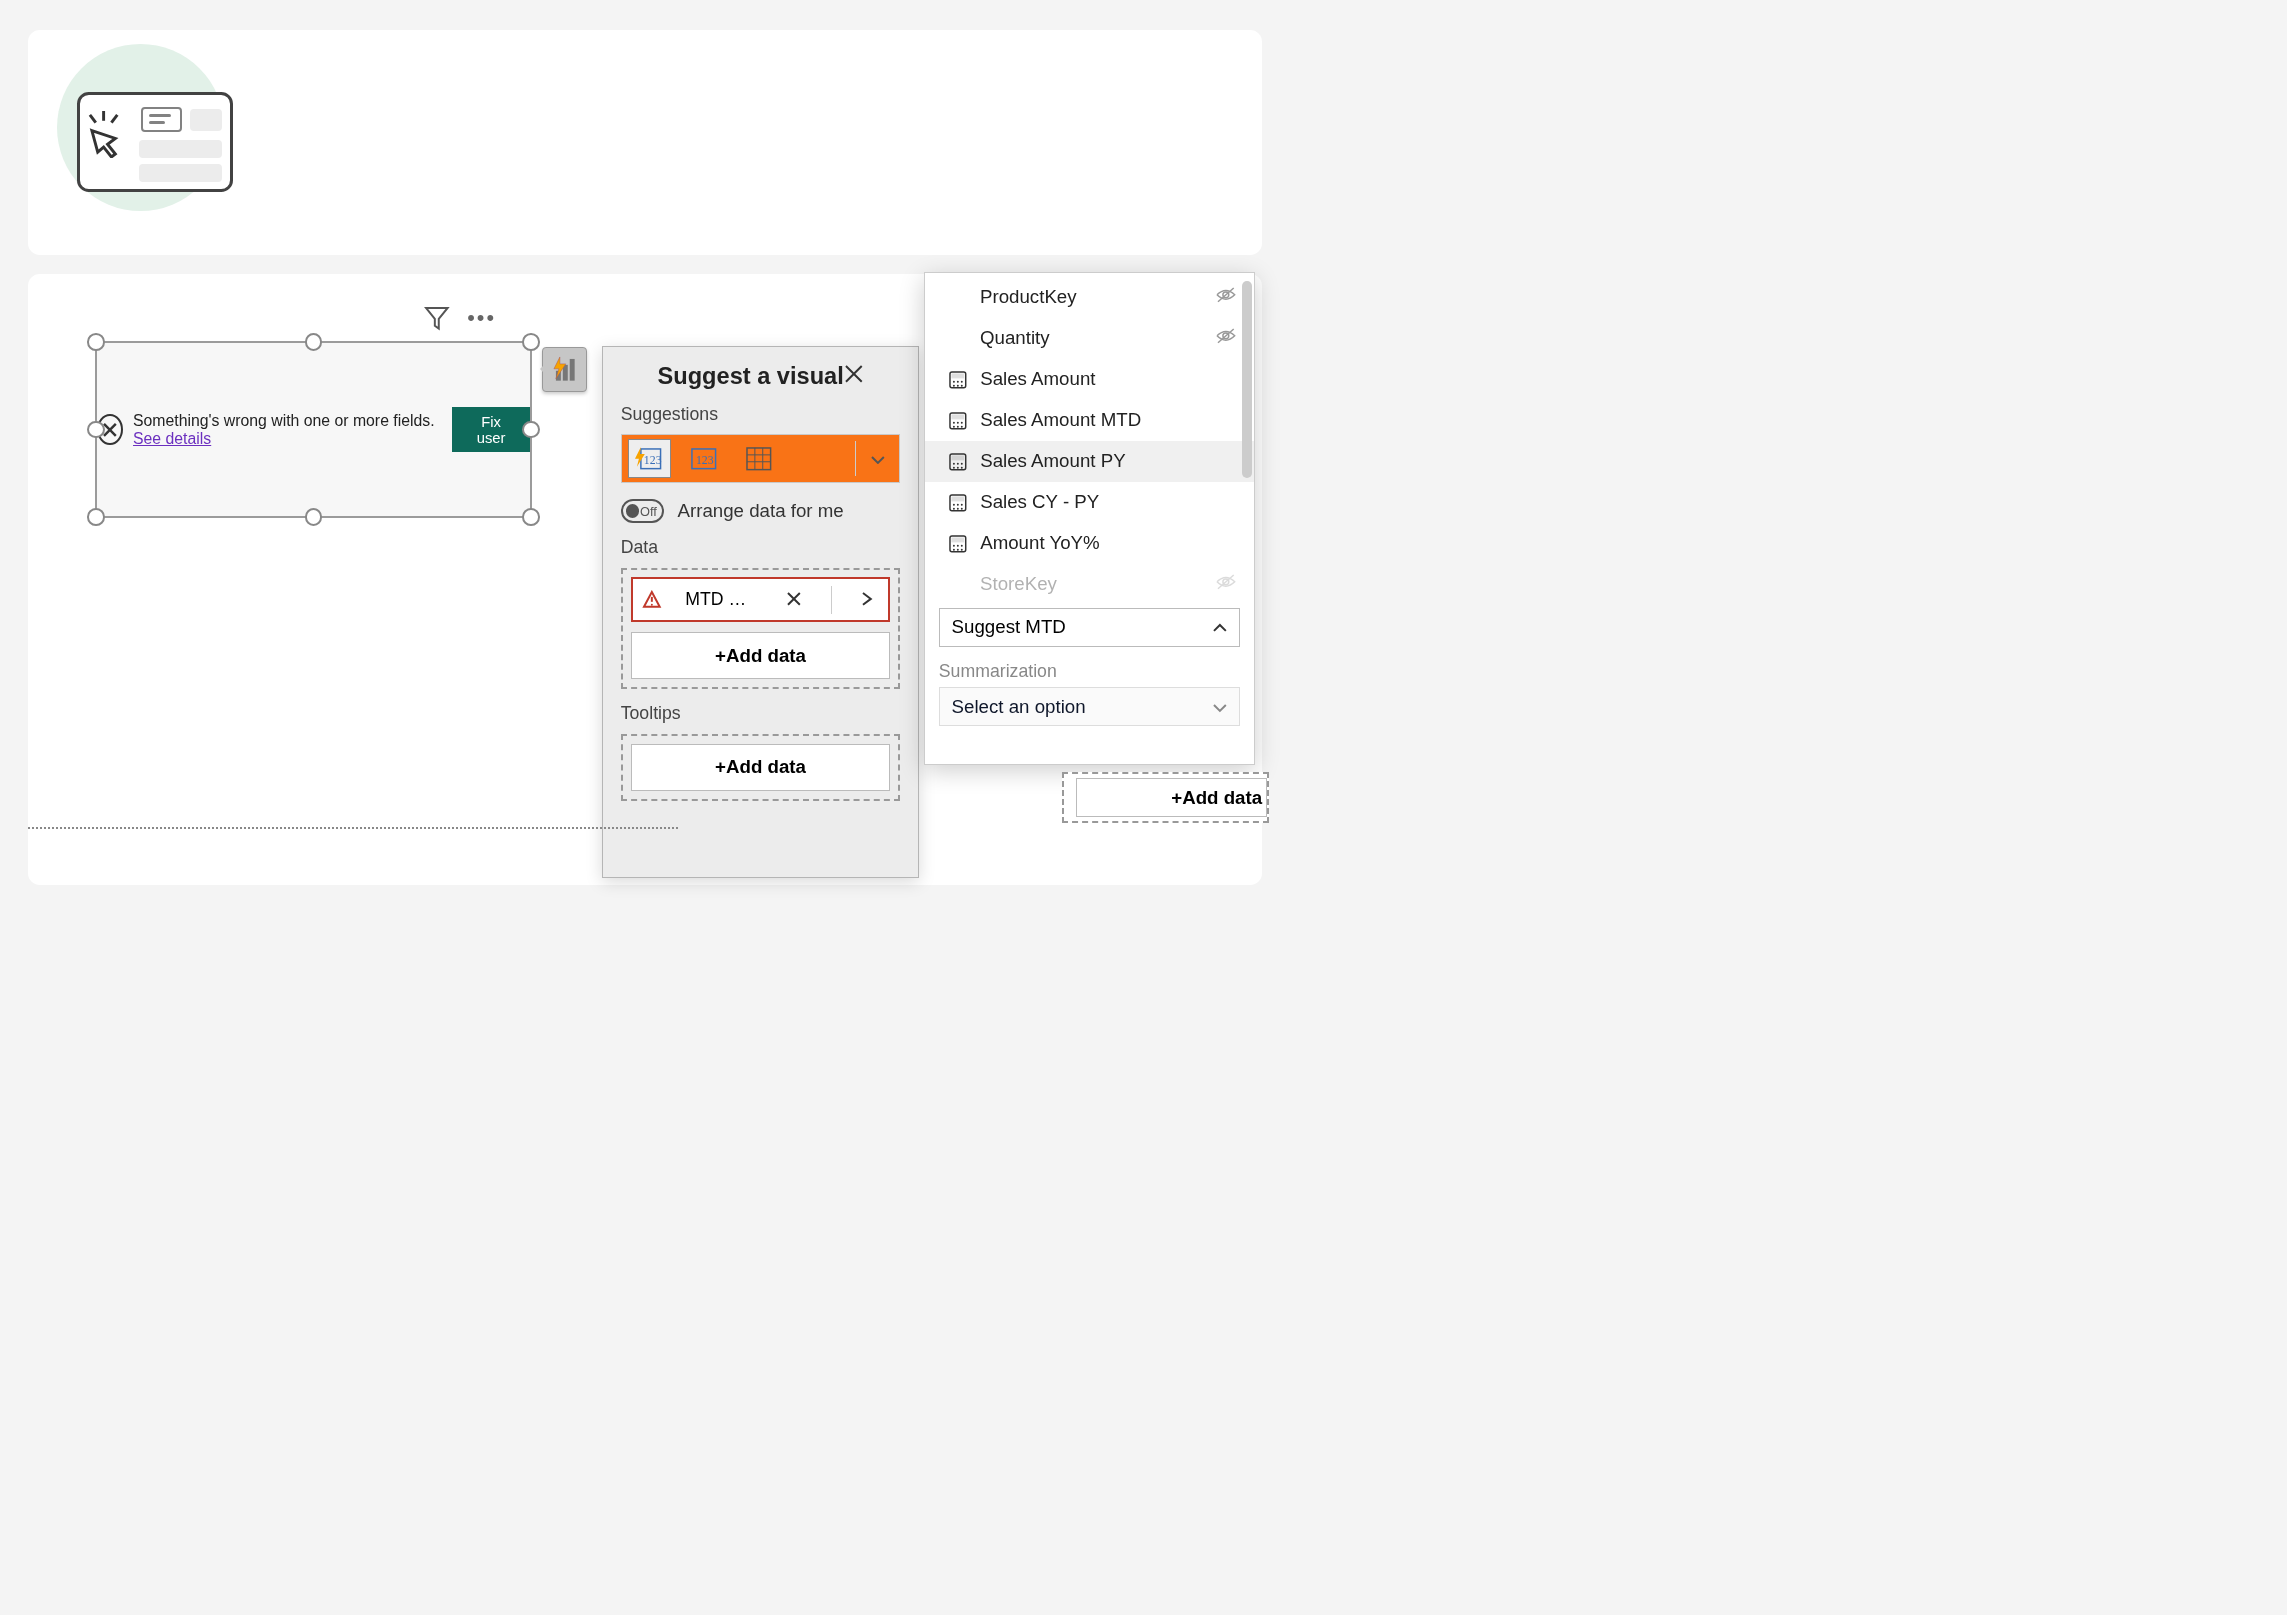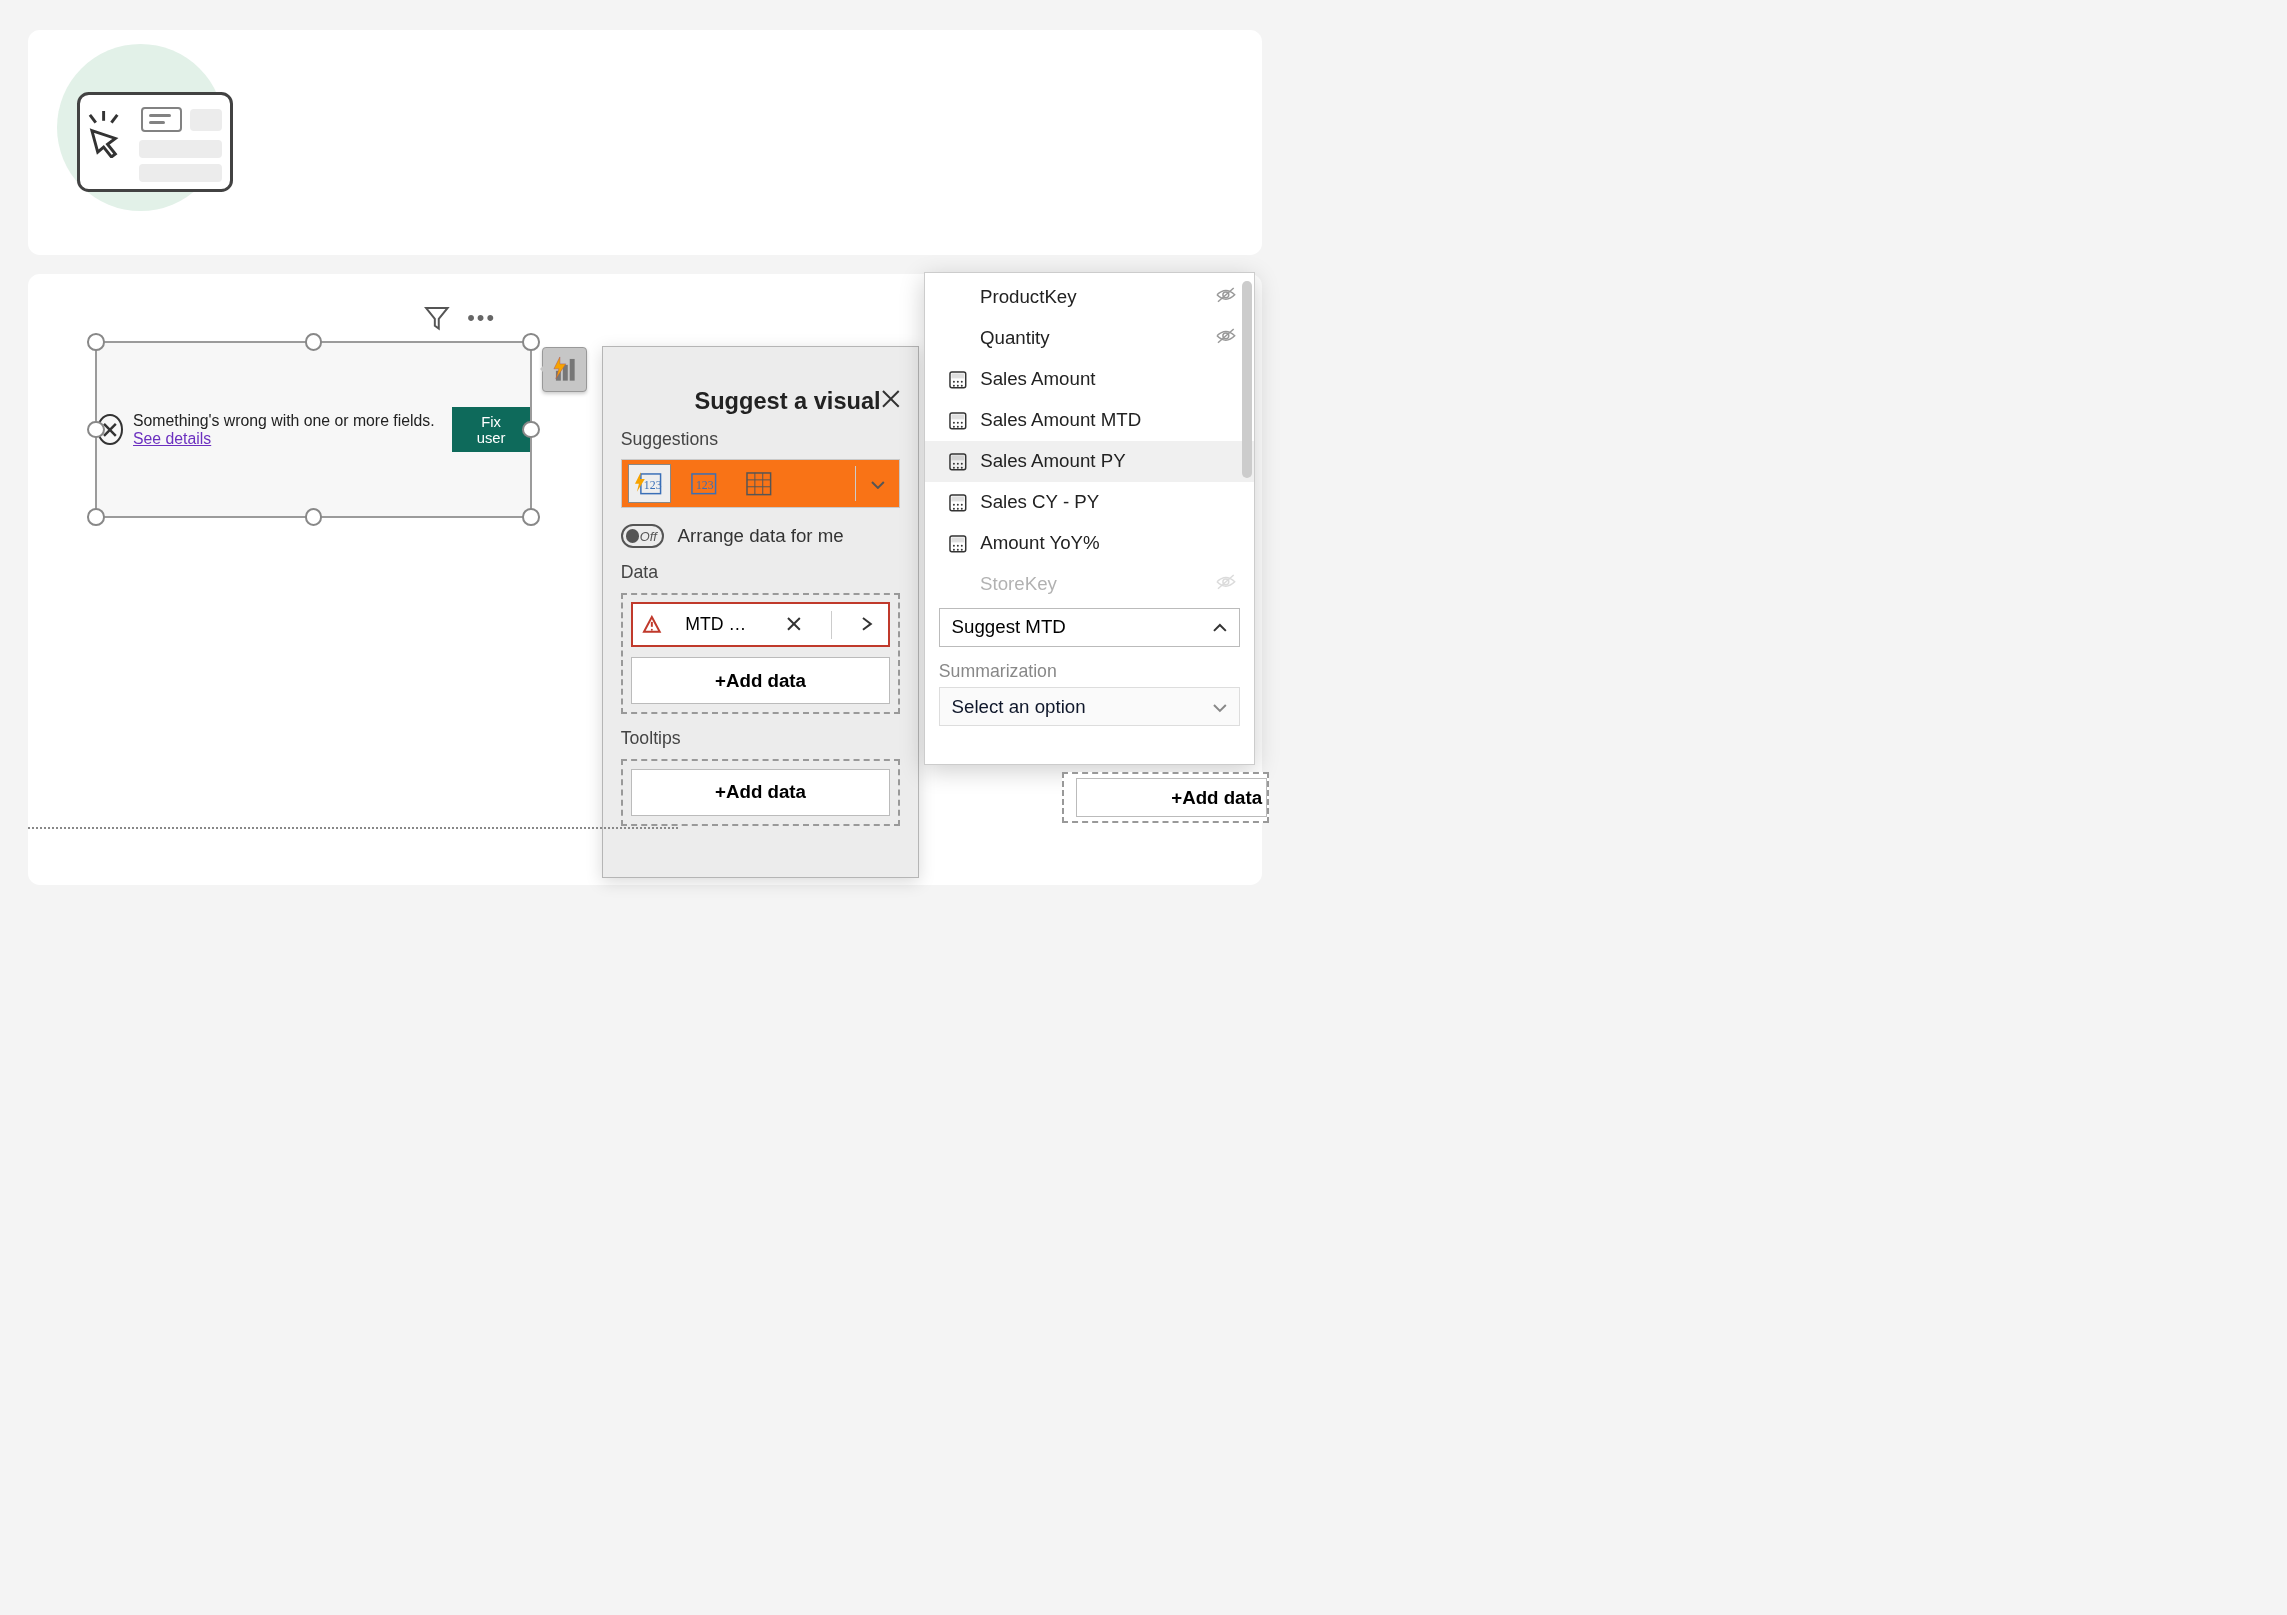--- a/index.html
+++ b/index.html
@@ -127,21 +127,21 @@
   .suggest-panel {
     position: absolute;
     left: 602px; top: 346px;
     width: 317px; height: 532px;
     background: #ececec;
     border: 1px solid #b5b5b5;
     box-shadow: 0 3.9px 15.8px rgba(0,0,0,0.15);
     padding: 15.8px 17.7px;
   }
   .suggest-header {
-    display: flex; justify-content: flex-end; align-items: center; margin-top: 25px;
+    display: flex; justify-content: center; align-items: center;
   }
   .suggest-title { font-size: 23.6px; font-weight: 600; color: #222; }
   .close-x { font-size: 21.7px; cursor: pointer; color: #333; }
   .section-label { font-size: 17.7px; color: #444; margin-top: 13.8px; }
   .suggestion-row {
     margin-top: 9.9px;
     background: #f97316;
     border: 1px solid #c9c9c9;
     height: 49px;
     display: flex;
@@ -157,21 +157,21 @@
   .sug-icon.selected { background: #eee; border: 1px solid #888; }
   .sug-div { width: 1px; height: 35px; background: #ccc; margin-left: auto; }
   .sug-chev { padding: 0 13.8px; font-size: 17.7px; color: #555; cursor: pointer; }
   .toggle-row { display: flex; align-items: center; margin-top: 15.8px; gap: 13.8px; }
   .toggle {
     width: 43px; height: 23.6px;
     border: 2px solid #555;
     border-radius: 13.8px;
     position: relative;
     cursor: pointer;
-    display: inline-flex; align-items: center; font-style: italic;
+    display: inline-flex; align-items: center;
   }
   .toggle-knob {
     width: 13.8px; height: 13.8px;
     background: #555;
     border-radius: 50%;
     margin-left: 3px;
   }
   .toggle-label { font-size: 12.8px; color: #555; position: absolute; right: 4.9px; }
   .arrange-text { font-size: 18.7px; color: #333; }
   .data-container {

